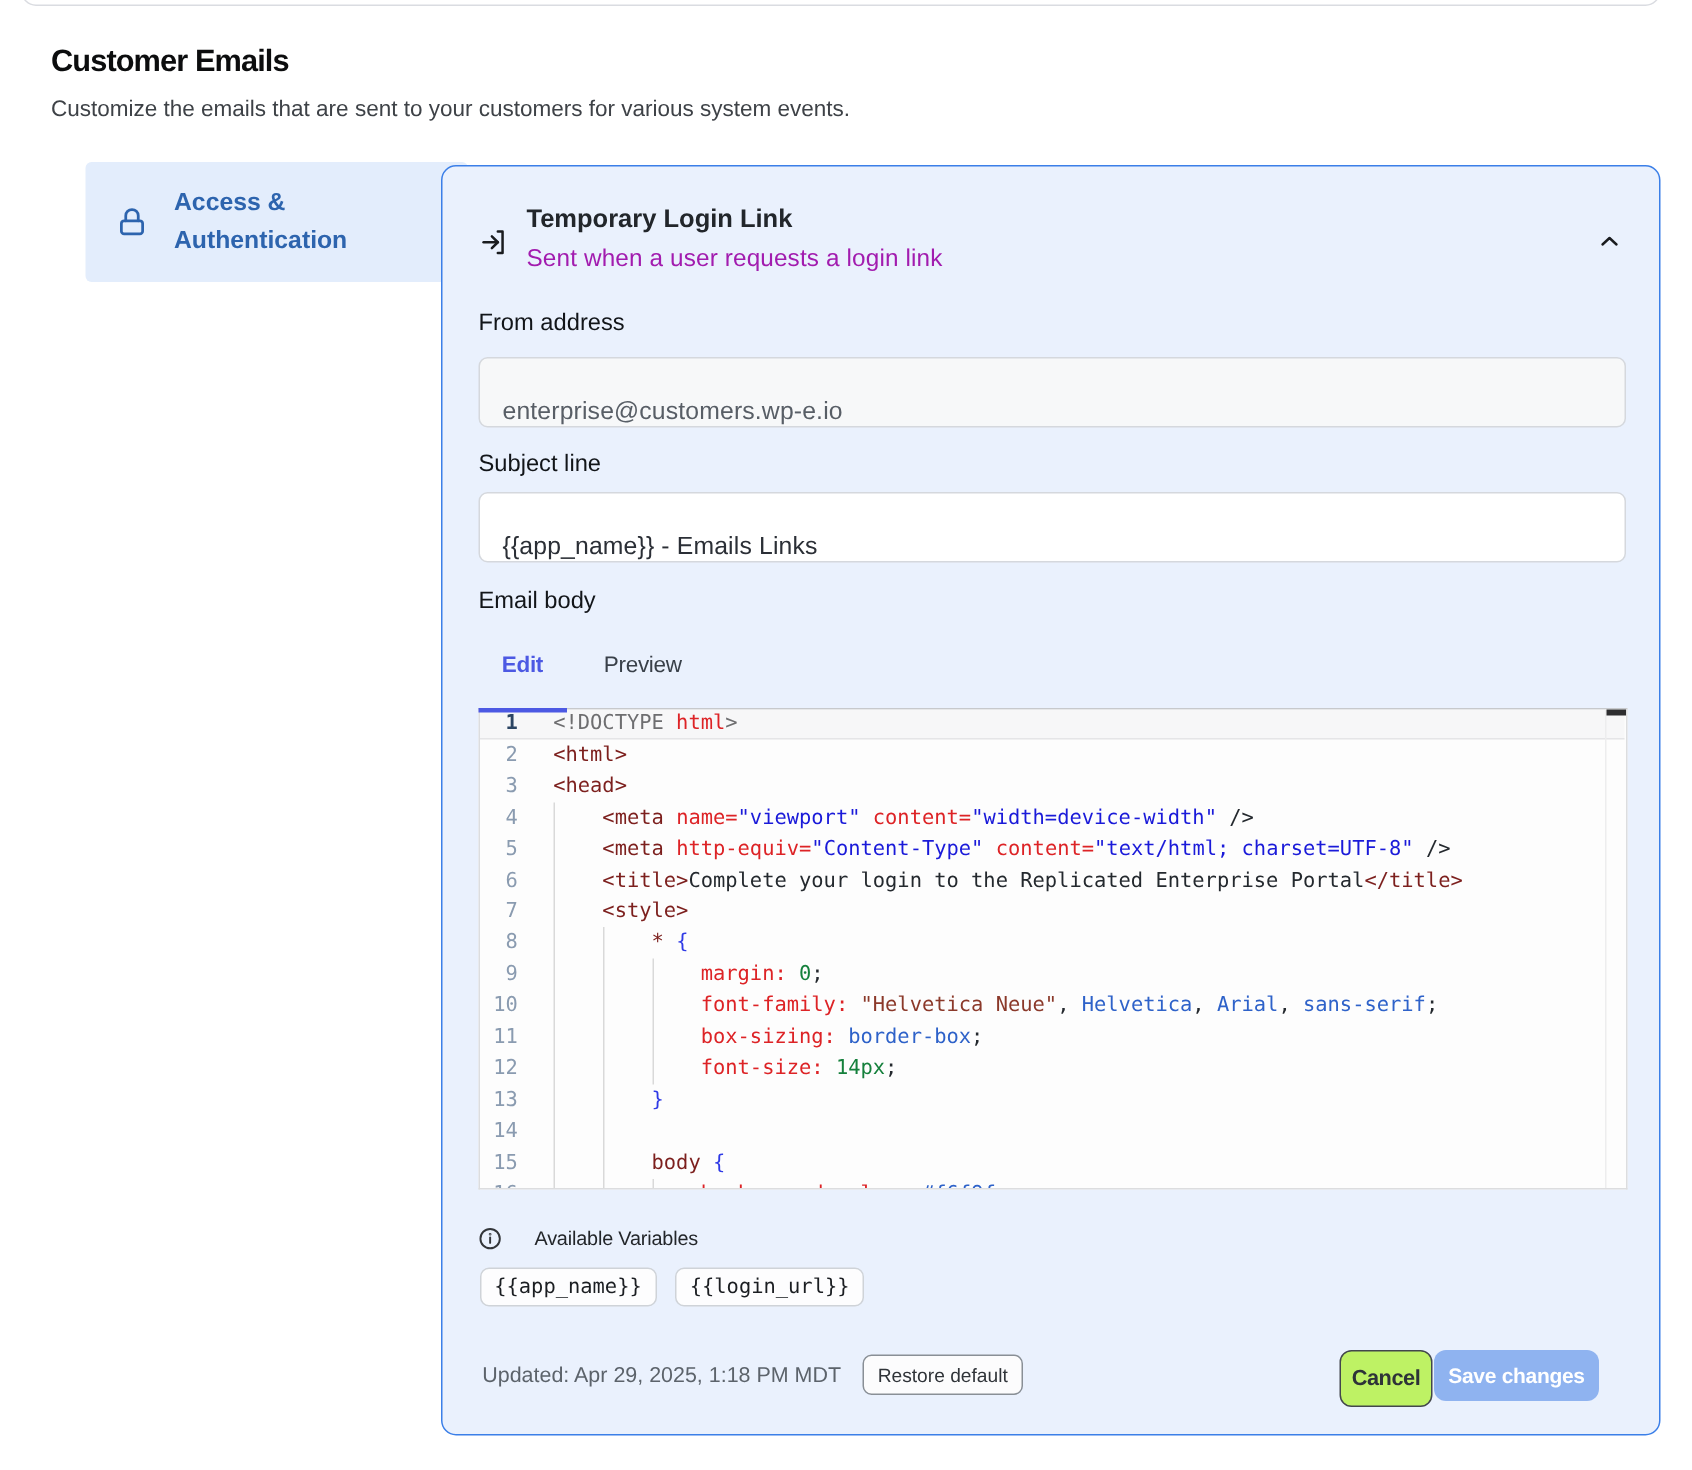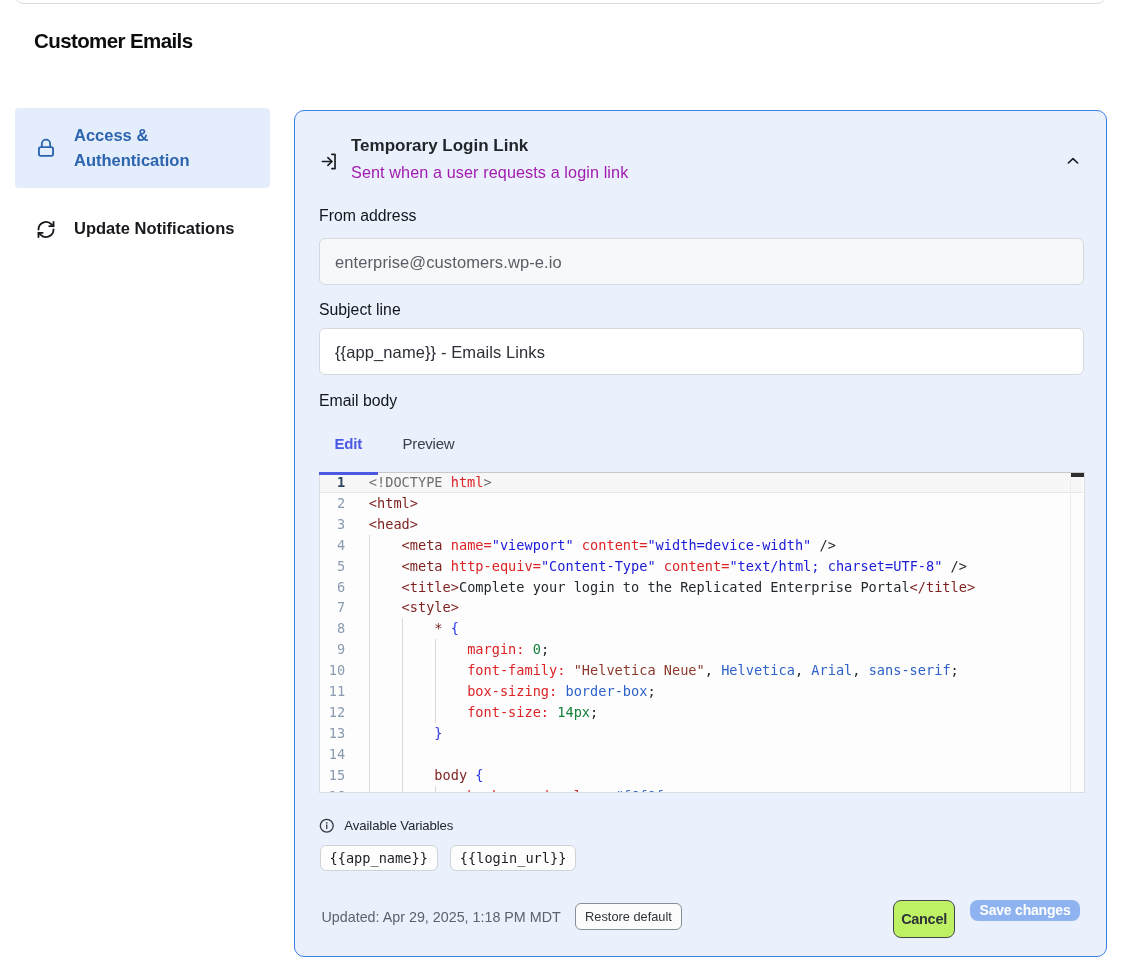--- a/index.html
+++ b/index.html
@@ -10,21 +10,21 @@
   
   .top-card { position: absolute; left: 14px; top: -36px; width: 1093px; height: 40px;
     background: #fff; border: 1px solid #dadce1; border-radius: 10px; }
 
   .page-title { position: absolute; left: 34px; top: 28.8px; font-size: 20.5px; font-weight: 700;
     color: #0c0d0e; letter-spacing: -0.6px; }
   .page-subtitle { position: absolute; left: 34px; top: 64.2px; font-size: 15px; color: #3e4247; }
 
   
   .side-item { position: absolute; left: 15px; width: 255px; display: flex; align-items: center; }
-  .side-item-1 { top: 108px; height: 80px; background: #e3edfc; border-radius: 4px; }
+  .side-item-1 { top: 108px; height: 80px; background: #e3edfc; border-radius: 4px; margin-left: 42px; }
   .side-item-2 { top: 189px; height: 80px; border-radius: 10px; }
   .side-icon { position: absolute; left: 20.5px; top: 50%; transform: translateY(-50%); width: 20px; height: 20px; display: flex; }
   .side-label { position: absolute; left: 59px; font-size: 16.5px; font-weight: 700; line-height: 25.5px; }
   .side-item-1 .side-label { color: #2d64ae; width: 170px; }
   .side-item-2 .side-label { color: #17191d; white-space: nowrap; }
 
   
   .card { position: absolute; left: 294px; top: 110px; width: 813px; height: 847px;
     background: #eaf1fd; border: 1.5px solid #3b7fe8; border-radius: 10px; }
   .card-inner { position: absolute; inset: 0; }
@@ -33,21 +33,21 @@
   .hdr-title { position: absolute; left: 56px; top: 24.5px; font-size: 17px; font-weight: 700; color: #22262b; }
   .hdr-sub { position: absolute; left: 56px; top: 52px; font-size: 16.2px; letter-spacing: 0.1px; color: #a21caf; }
   .hdr-chevron { position: absolute; left: 770px; top: 42px; width: 16px; height: 16px; cursor: pointer; }
 
   .fld-label { position: absolute; left: 24px; font-size: 15.8px; color: #121519; }
   .lbl-from { top: 96px; }
   .lbl-subject { top: 190px; }
   .lbl-body { top: 280.5px; }
 
   .fld-input { position: absolute; left: 24px; width: 765px; height: 47px; border: 1px solid #d5d8dd;
-    border-radius: 6px; font-size: 16.5px; letter-spacing: 0.1px; padding: 2.5px 15px 0 15px; display: flex; align-items: center; }
+    border-radius: 6px; font-size: 16.5px; letter-spacing: 0.1px; padding: 2.5px 15px 0 15px; display: flex; align-items: flex-end; }
   .inp-from { top: 126.5px; background: #f7f8f9; color: #585e66; }
   .inp-subject { top: 217px; height: 46.5px; background: #ffffff; color: #2b2f36; }
 
   
   .tabs { position: absolute; left: 24px; top: 323.5px; height: 38px; display: flex; justify-content: center; }
   .tab { position: relative; height: 100%; padding: 0 15.5px; display: flex; align-items: flex-start; font-size: 15px; letter-spacing: -0.2px; }
   .tab + .tab { margin-left: 8px; padding: 0 17px; }
   .tab-active { color: #4c59e3; font-weight: 700; }
   .tab-idle { color: #394049; }
   .tab-underline { position: absolute; left: 0; right: 0; bottom: -2.5px; height: 3.5px; background: #4c59e3; z-index: 3; }
@@ -71,70 +71,60 @@
   .t-prop { color: #dd2326; }
   .t-num { color: #15803c; }
   .t-ident { color: #2e62c9; }
   .t-brace { color: #2f3ae6; }
   .t-cstr { color: #8b392a; }
   .guide { position: absolute; width: 1px; background: #d9d9d9; }
   .sb-track { position: absolute; right: 12.5px; top: 0; bottom: 0; width: 1px; background: #ededee; }
   .sb-thumb { position: absolute; right: 0; top: -1px; width: 13px; height: 4.5px; background: #2e2e30; }
 
   
-  .vars-row { position: absolute; left: 24.3px; top: 707px; display: flex; align-items: center; }
+  .vars-row { position: absolute; left: 24.3px; top: 707px; display: flex; align-items: center; gap: 12px; }
   .vars-icon { width: 14.5px; height: 14.5px; margin-right: 10.5px; }
   .vars-label { font-size: 13.2px; letter-spacing: -0.1px; color: #23262a; }
   .chips { position: absolute; left: 24.5px; top: 733.5px; display: flex; gap: 12px; }
   .chip { height: 26.5px; border: 1px solid #cfd3d8; border-radius: 6px; background: #fdfdfe;
     font-family: "DejaVu Sans Mono", monospace; font-size: 13.62px; color: #1b1e22;
     display: flex; align-items: center; padding: 0 9px; }
 
   
   .updated { position: absolute; left: 26.5px; top: 797.5px; font-size: 14.3px; color: #5c636b; }
   .btn { display: flex; align-items: center; justify-content: center; cursor: pointer; }
   .btn-restore { position: absolute; left: 280px; top: 791.5px; width: 107px; height: 27.5px;
     background: #fcfcfd; border: 1px solid #898f96; border-radius: 6px;
     font-size: 12.8px; color: #303439; font-weight: 400; }
   .btn-cancel { position: absolute; left: 598px; top: 788.5px; width: 62px; height: 38.5px;
     background: #bef264; border: 1px solid #43474c; border-radius: 8px;
     font-size: 14.5px; letter-spacing: -0.3px; font-weight: 700; color: #2e3338; }
-  .btn-save { position: absolute; left: 675px; top: 788.5px; width: 110px; height: 21px;
+  .btn-save { position: absolute; left: 661px; top: 788.5px; width: 110px; height: 34px;
     background: #8fb3f0; border: none; border-radius: 8px;
     font-size: 14px; letter-spacing: -0.2px; font-weight: 700; color: #ffffff; }
 </style>
 </head>
 <body>
 
 <div class="stage">
   <div class="top-card"></div>
 
   <div class="page-title">Customer Emails</div>
+  <div class="page-subtitle">Customize the emails that are sent to your customers for various system events.</div>
 
   <div class="side-item side-item-1">
     <span class="side-icon">
       <svg width="20" height="20" viewBox="0 0 24 24" fill="none" stroke="#2d64ae" stroke-width="2.2" stroke-linecap="round" stroke-linejoin="round">
           <rect x="3.5" y="11" width="17" height="10.5" rx="2.2"></rect>
           <path d="M7 11V7a5 5 0 0 1 10 0v4"></path>
         </svg>
     </span>
     <span class="side-label">Access &amp; Authentication</span>
   </div>
 
-  <div class="side-item side-item-2">
-    <span class="side-icon">
-      <svg width="21" height="21" viewBox="0 0 24 24" fill="none" stroke="#17191d" stroke-width="2.2" stroke-linecap="round" stroke-linejoin="round">
-          <path d="M21 12a9 9 0 0 1-15.3 6.4L3 16"></path>
-          <path d="M3 21v-5h5"></path>
-          <path d="M3 12a9 9 0 0 1 15.3-6.4L21 8"></path>
-          <path d="M21 3v5h-5"></path>
-        </svg>
-    </span>
-    <span class="side-label">Update Notifications</span>
-  </div>
 
   <div class="card">
     <div class="card-inner">
       <span class="hdr-icon">
         <svg width="19" height="19" viewBox="0 0 24 24" fill="none" stroke="#1a1c1f" stroke-width="2.1" stroke-linecap="round" stroke-linejoin="round">
             <path d="M15 3h4v18h-4"></path>
             <polyline points="10 17 15 12 10 7"></polyline>
             <line x1="15" y1="12" x2="3" y2="12"></line>
           </svg>
       </span>

